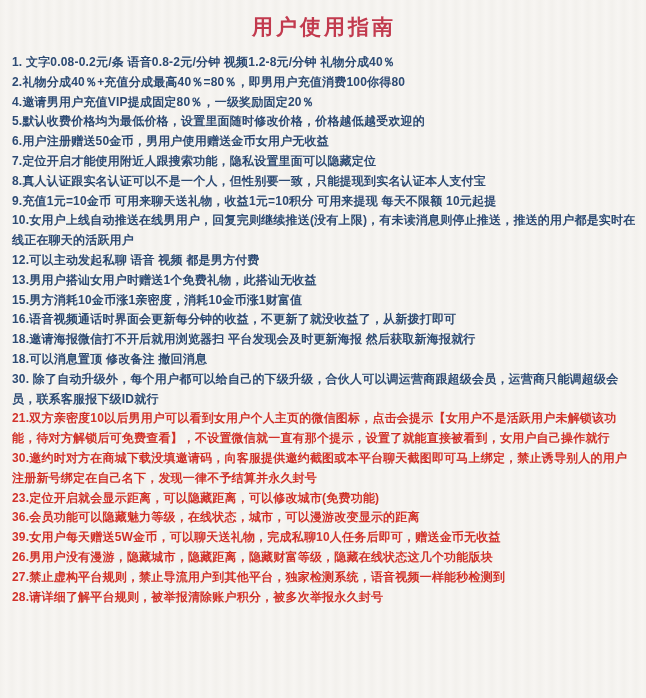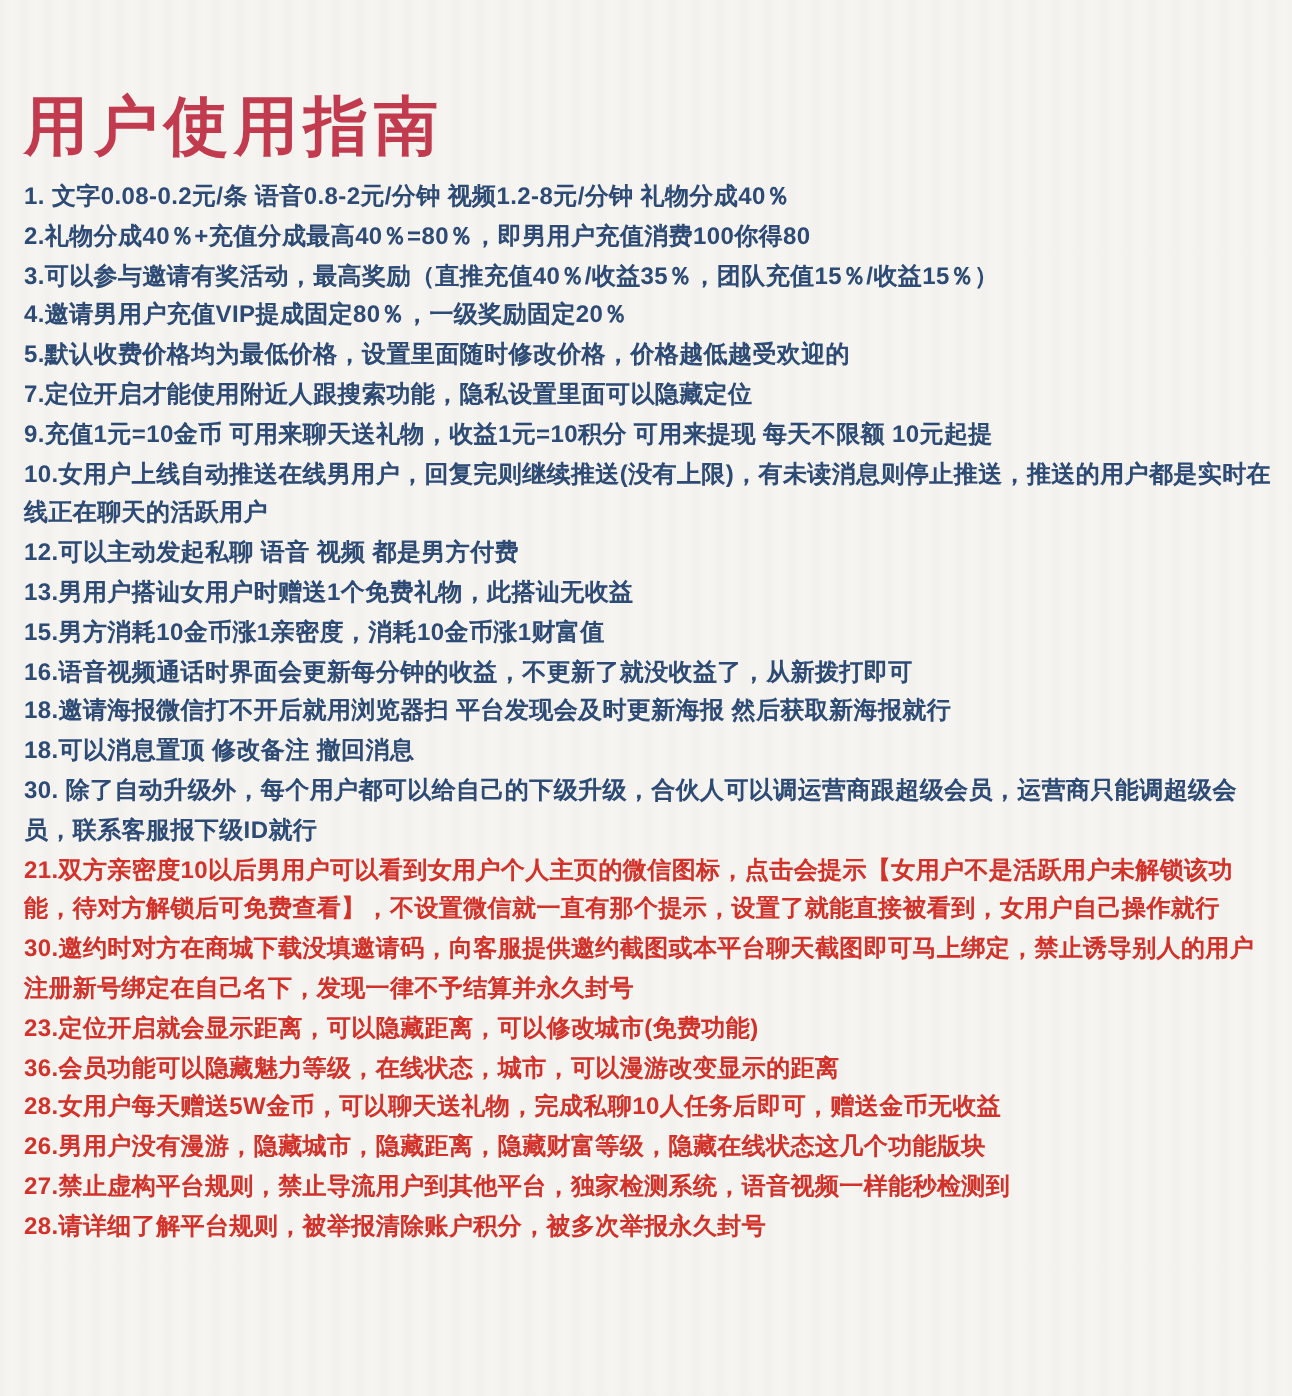--- a/index.html
+++ b/index.html
@@ -23,26 +23,26 @@
     width: 646px;
     height: 698px;
     padding: 10px 10px 0 12px;
     background:
       repeating-linear-gradient(90deg,
         rgba(230,228,222,0.25) 0px, rgba(255,255,255,0) 6px,
         rgba(230,228,222,0.25) 12px),
       var(--c-background);
   }
   .title {
+    text-align: center;
     color: var(--c-title);
-    font-size: 32px;
+    font-size: 21px;
     letter-spacing: 3px;
     line-height: 34px;
     margin-bottom: 9px;
-    margin-top: 36px;
   }
   .guide-list .item {
     color: var(--c-body);
     font-size: 12px;
     line-height: 19.8px;
     letter-spacing: 0.2px;
     word-break: break-all;
     text-align: left;
   }
   .guide-list .item.alert {
@@ -50,35 +50,36 @@
   }
 </style>
 </head>
 <body>
 
 <div class="page">
   <h1 class="title">用户使用指南</h1>
   <div class="guide-list">
       <p class="item">1. 文字0.08-0.2元/条  语音0.8-2元/分钟   视频1.2-8元/分钟  礼物分成40％</p>
       <p class="item">2.礼物分成40％+充值分成最高40％=80％，即男用户充值消费100你得80</p>
-      <p class="item">3.可以参与邀请有奖活动，最高奖励（直推充值40％/收益35％，团队充值15％/收益15％）</p>
       <p class="item">4.邀请男用户充值VIP提成固定80％，一级奖励固定20％</p>
       <p class="item">5.默认收费价格均为最低价格，设置里面随时修改价格，价格越低越受欢迎的</p>
+      <p class="item">6.用户注册赠送50金币，男用户使用赠送金币女用户无收益</p>
       <p class="item">7.定位开启才能使用附近人跟搜索功能，隐私设置里面可以隐藏定位</p>
+      <p class="item">8.真人认证跟实名认证可以不是一个人，但性别要一致，只能提现到实名认证本人支付宝</p>
       <p class="item">9.充值1元=10金币 可用来聊天送礼物，收益1元=10积分 可用来提现 每天不限额 10元起提</p>
       <p class="item">10.女用户上线自动推送在线男用户，回复完则继续推送(没有上限)，有未读消息则停止推送，推送的用户都是实时在线正在聊天的活跃用户</p>
       <p class="item">12.可以主动发起私聊 语音 视频 都是男方付费</p>
       <p class="item">13.男用户搭讪女用户时赠送1个免费礼物，此搭讪无收益</p>
       <p class="item">15.男方消耗10金币涨1亲密度，消耗10金币涨1财富值</p>
       <p class="item">16.语音视频通话时界面会更新每分钟的收益，不更新了就没收益了，从新拨打即可</p>
       <p class="item">18.邀请海报微信打不开后就用浏览器扫 平台发现会及时更新海报 然后获取新海报就行</p>
       <p class="item">18.可以消息置顶 修改备注 撤回消息</p>
       <p class="item">30. 除了自动升级外，每个用户都可以给自己的下级升级，合伙人可以调运营商跟超级会员，运营商只能调超级会员，联系客服报下级ID就行</p>
       <p class="item alert">21.双方亲密度10以后男用户可以看到女用户个人主页的微信图标，点击会提示【女用户不是活跃用户未解锁该功能，待对方解锁后可免费查看】，不设置微信就一直有那个提示，设置了就能直接被看到，女用户自己操作就行</p>
       <p class="item alert">30.邀约时对方在商城下载没填邀请码，向客服提供邀约截图或本平台聊天截图即可马上绑定，禁止诱导别人的用户注册新号绑定在自己名下，发现一律不予结算并永久封号</p>
       <p class="item alert">23.定位开启就会显示距离，可以隐藏距离，可以修改城市(免费功能)</p>
       <p class="item alert">36.会员功能可以隐藏魅力等级，在线状态，城市，可以漫游改变显示的距离</p>
-      <p class="item alert">28.女用户每天赠送5W金币，可以聊天送礼物，完成私聊10人任务后即可，赠送金币无收益</p>
+      <p class="item alert">39.女用户每天赠送5W金币，可以聊天送礼物，完成私聊10人任务后即可，赠送金币无收益</p>
       <p class="item alert">26.男用户没有漫游，隐藏城市，隐藏距离，隐藏财富等级，隐藏在线状态这几个功能版块</p>
       <p class="item alert">27.禁止虚构平台规则，禁止导流用户到其他平台，独家检测系统，语音视频一样能秒检测到</p>
       <p class="item alert">28.请详细了解平台规则，被举报清除账户积分，被多次举报永久封号</p>
     </div>
 </div>
 
 </body></html>

